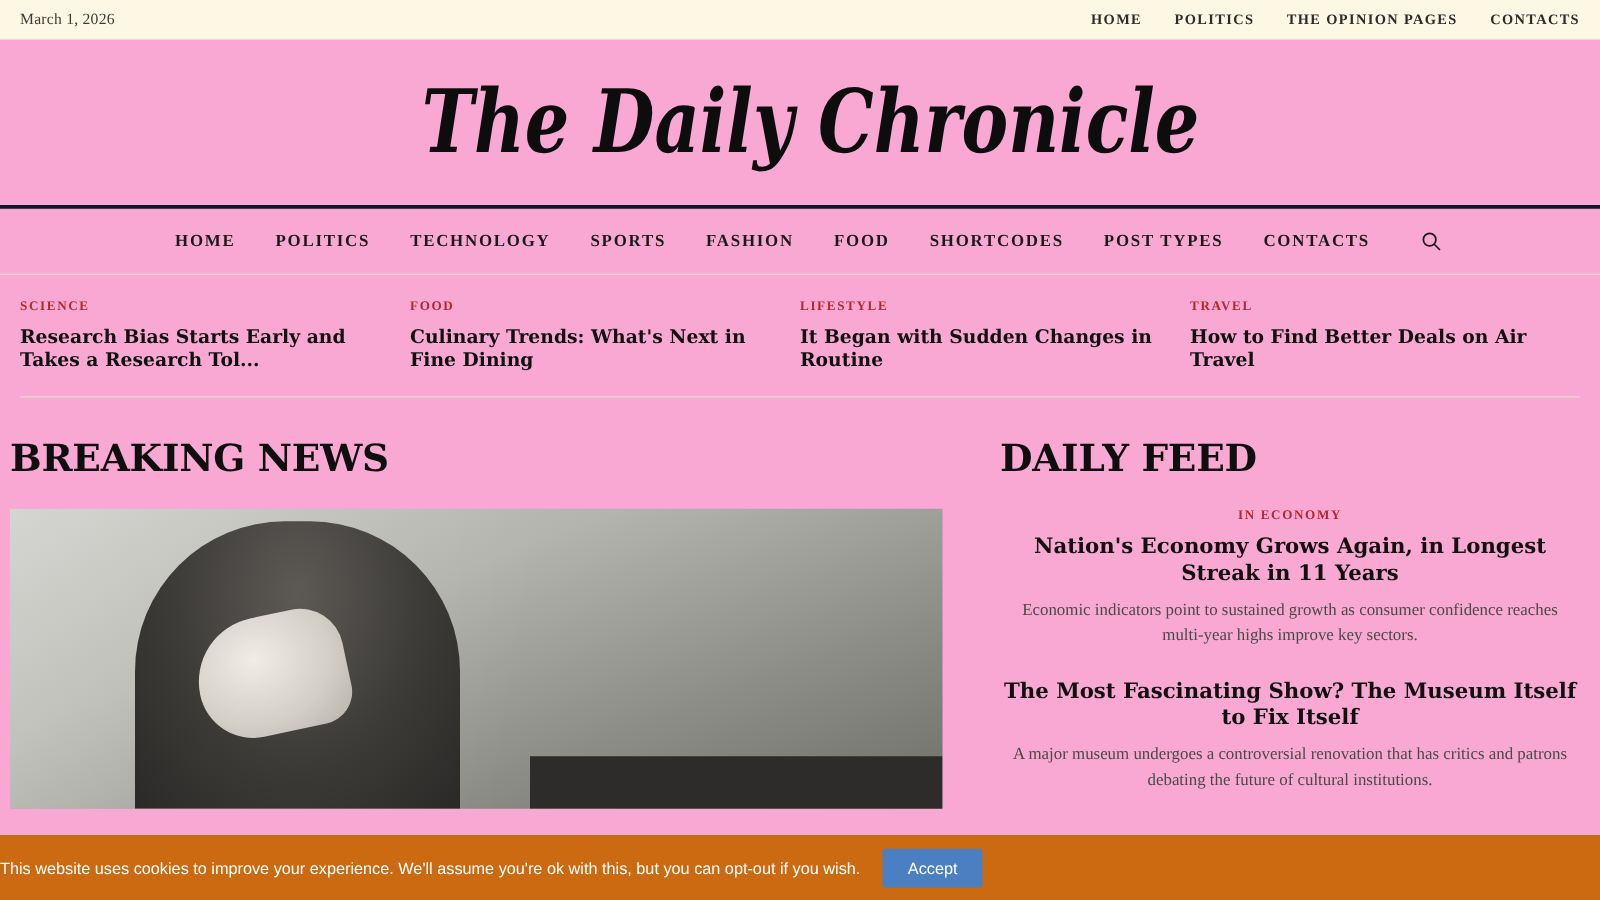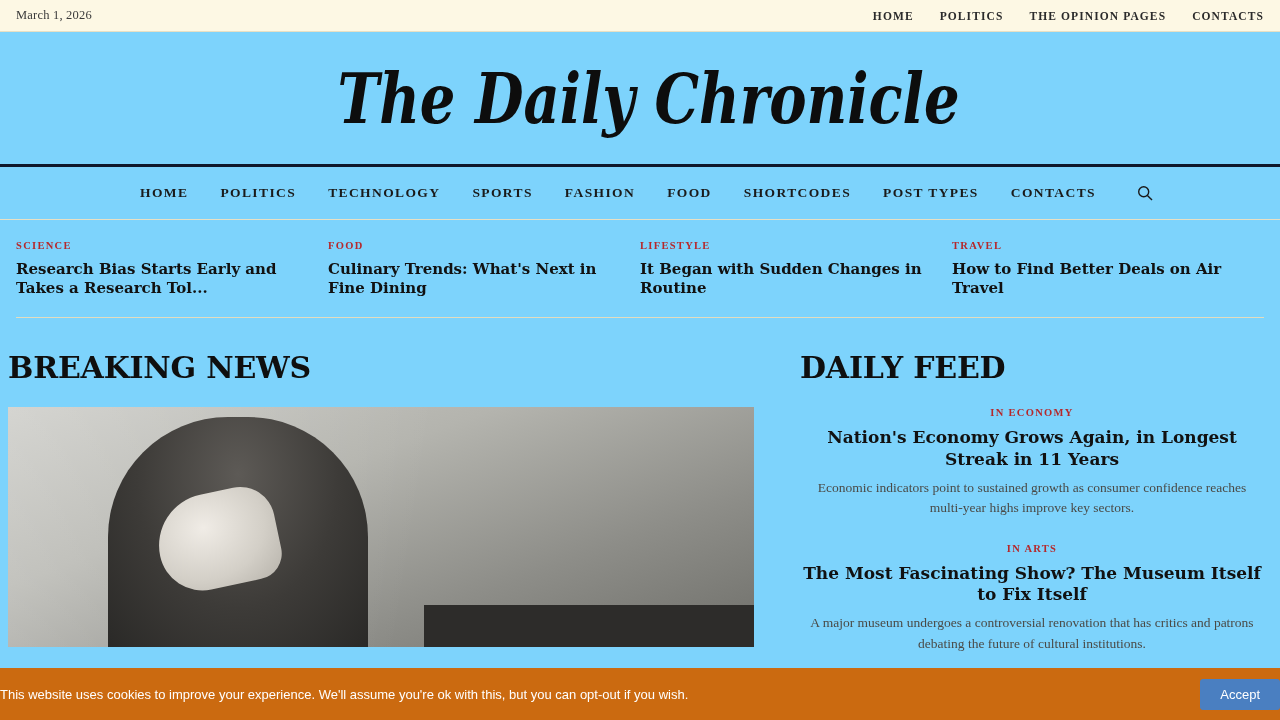--- a/index.html
+++ b/index.html
@@ -4,21 +4,21 @@
 <style>
   * { box-sizing: border-box; margin: 0; padding: 0; }
   html, body {
     width: 1280px;
     height: 720px;
     overflow: hidden;
     background: #fdf8e4;
     font-family: "Liberation Sans", sans-serif;
     color: #1a1a1a;
   }
-  .page { position: relative; width: 1280px; height: 720px; background: #7dd3fc; }
+  .page { position: relative; width: 1280px; height: 720px; background: #f9a8d4; }
 
   
   .topbar {
     height: 32px;
     border-bottom: 1px solid #e8e0c4;
     display: flex;
     align-items: center;
     justify-content: space-between;
     padding: 0 16px;
     background: #fdf8e4;
@@ -190,21 +190,21 @@
   }
 
   
   .cookiebar {
     position: absolute;
     left: 0; right: 0; bottom: 0;
     height: 52px;
     background: #cb6a10;
     display: flex;
     align-items: center;
-    justify-content: space-between;
+    justify-content: flex-start;
     gap: 18px;
     color: #fff;
   }
   .cookie-text {
     font-family: "Liberation Sans", sans-serif;
     font-size: 13px;
     color: #ffffff;
   }
   .cookie-accept {
     background: #4a7fc1;
@@ -289,21 +289,20 @@
     <div class="col-right">
       <div class="section-head">DAILY FEED</div>
 
       <div class="feed-item">
         <div class="feed-cat">IN ECONOMY</div>
         <div class="feed-title">Nation's Economy Grows Again, in Longest Streak in 11 Years</div>
         <div class="feed-excerpt">Economic indicators point to sustained growth as consumer confidence reaches multi-year highs improve key sectors.</div>
       </div>
 
       <div class="feed-item">
-        <div class="feed-cat">IN ARTS</div>
         <div class="feed-title">The Most Fascinating Show? The Museum Itself to Fix Itself</div>
         <div class="feed-excerpt">A major museum undergoes a controversial renovation that has critics and patrons debating the future of cultural institutions.</div>
       </div>
     </div>
   </div>
 
   <div class="cookiebar">
     <div class="cookie-text">This website uses cookies to improve your experience. We'll assume you're ok with this, but you can opt-out if you wish.</div>
     <button class="cookie-accept">Accept</button>
   </div>

